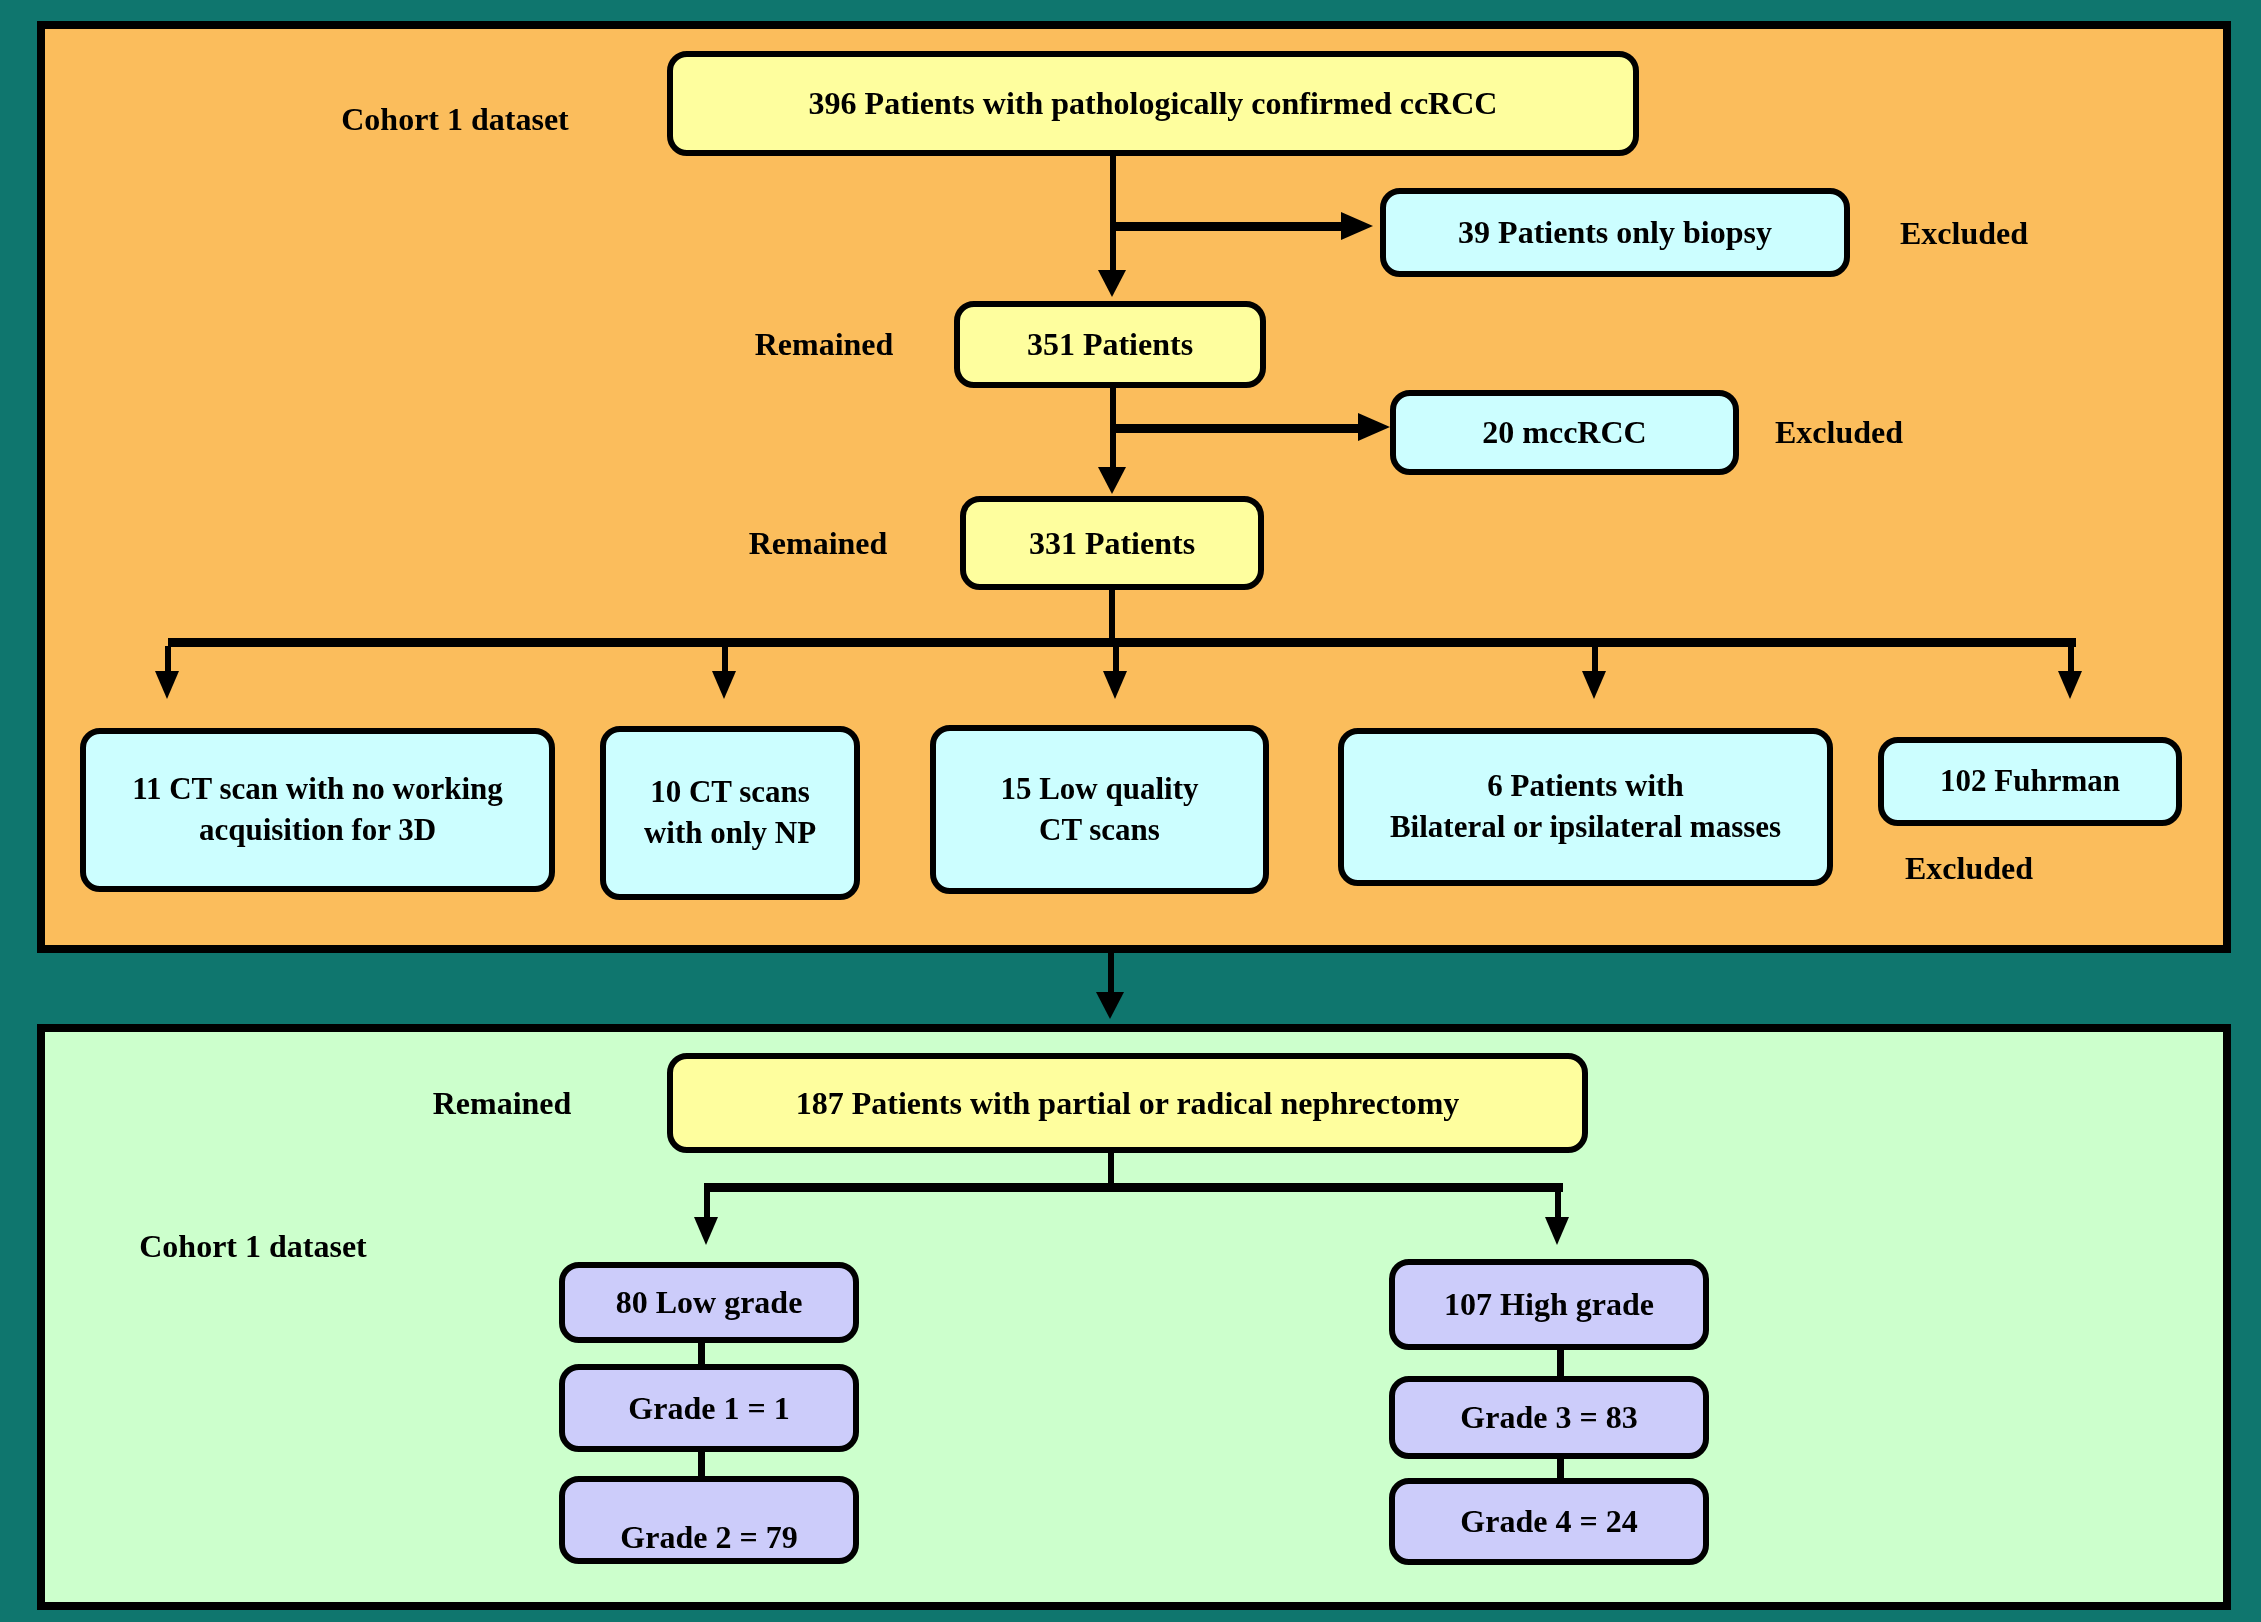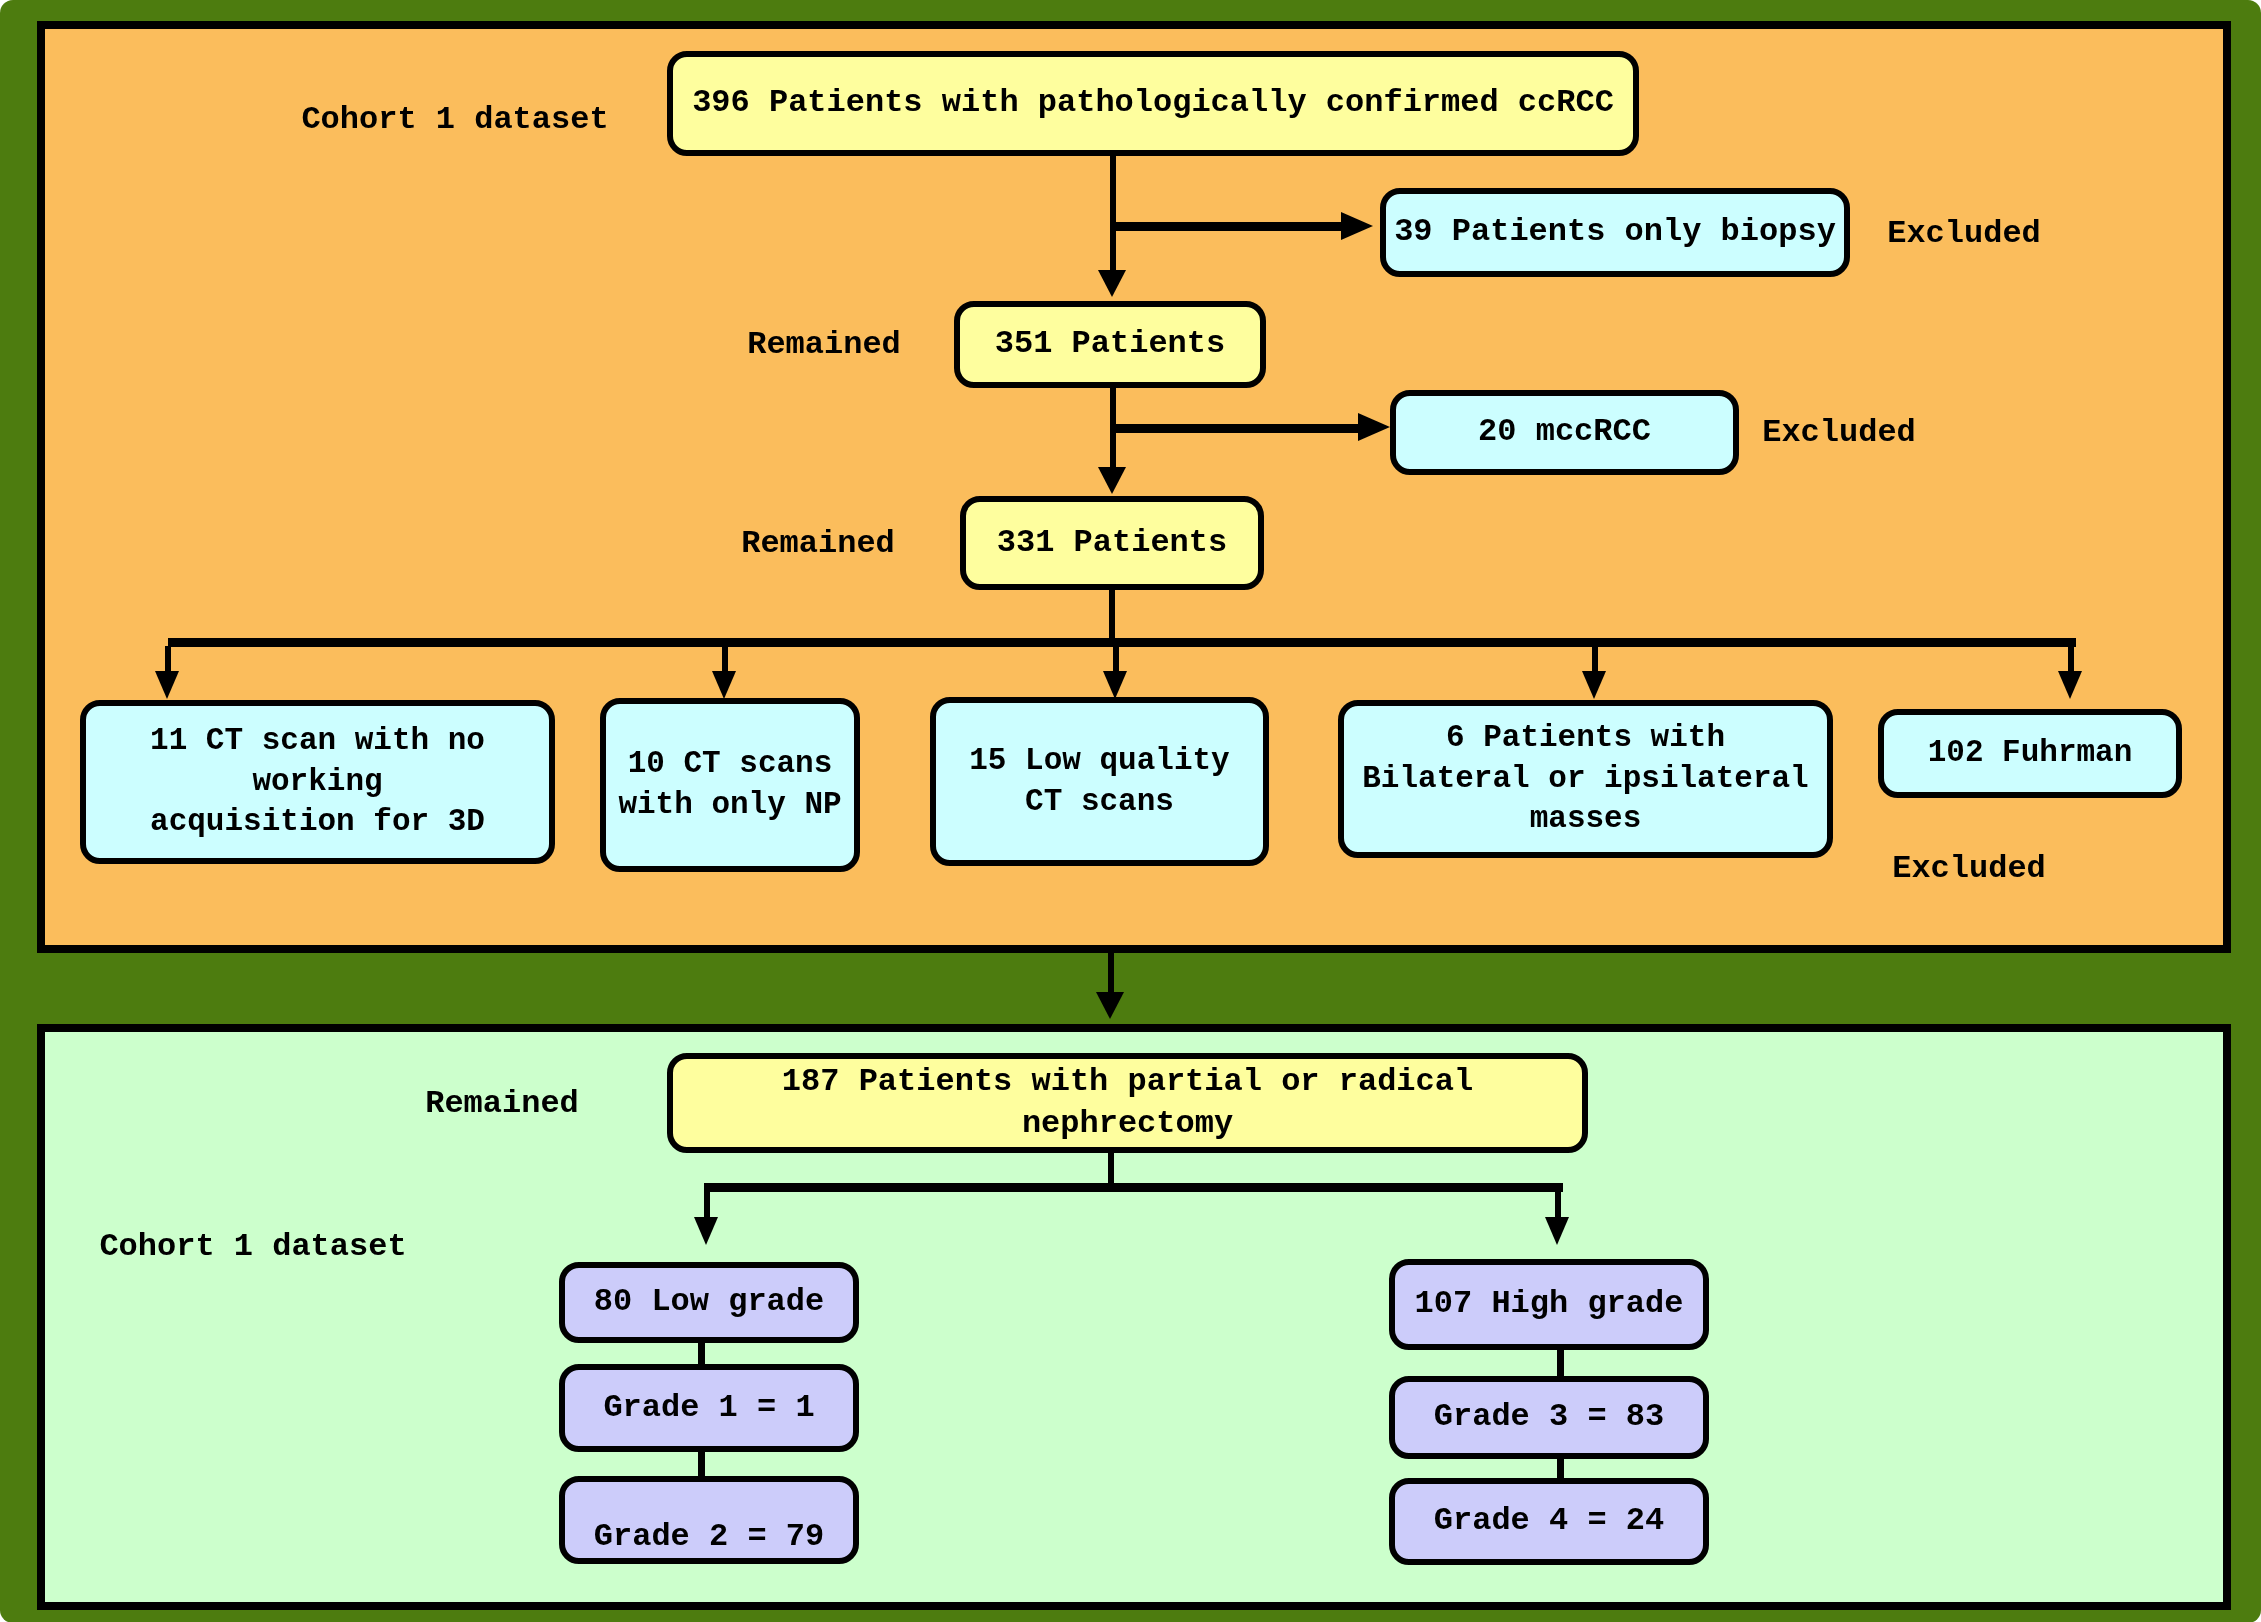--- a/index.html
+++ b/index.html
@@ -1,24 +1,23 @@
 <!DOCTYPE html>
 <html style="--panel-top: #FBBD5C; --panel-bottom: #CCFFCC; --node-yellow: #FEFE9E; --node-cyan: #CCFEFF; --node-purple: #CCCCFA; --line: #000000;font-size:10.7px"><head>
 <meta charset="utf-8">
 <title>Flow Diagram</title>
 <style>
   html,body{margin:0;padding:0;background:#ffffff;}
   .page{
     position:relative;
     width:2261px;height:1623px;
-    background:#4d7c0f;
-    font-family:Liberation Mono, monospace;
+    background:#0f766e;
+    font-family:Liberation Serif, serif;
     color:#000;
     overflow:hidden;
-    border-radius:13px;
   }
   .panel{
     position:absolute;
     box-sizing:border-box;
     border:8.7px solid #000;
   }
   .panel.top{background:var(--panel-top,#FBBD5C);}
   .panel.bottom{background:var(--panel-bottom,#CCFFCC);}
   .node{
     position:absolute;
@@ -29,21 +28,21 @@
     flex-direction:column;
     align-items:center;
     justify-content:center;
     text-align:center;
     font-weight:bold;
     font-size:32px;
     line-height:1.32;
     z-index:3;
   }
   .node .box-line{display:block;}
-  .node.small{font-size:31px;}
+  .node.small{font-size:31px;margin-top:28px;}
   .yellow{background:var(--node-yellow,#FEFE9E);}
   .cyan{background:var(--node-cyan,#CCFEFF);}
   .purple{background:var(--node-purple,#CCCCFA);}
   .lbl{
     position:absolute;
     transform:translate(-50%,-50%);
     font-weight:bold;
     font-size:32px;
     white-space:nowrap;
     z-index:3;

